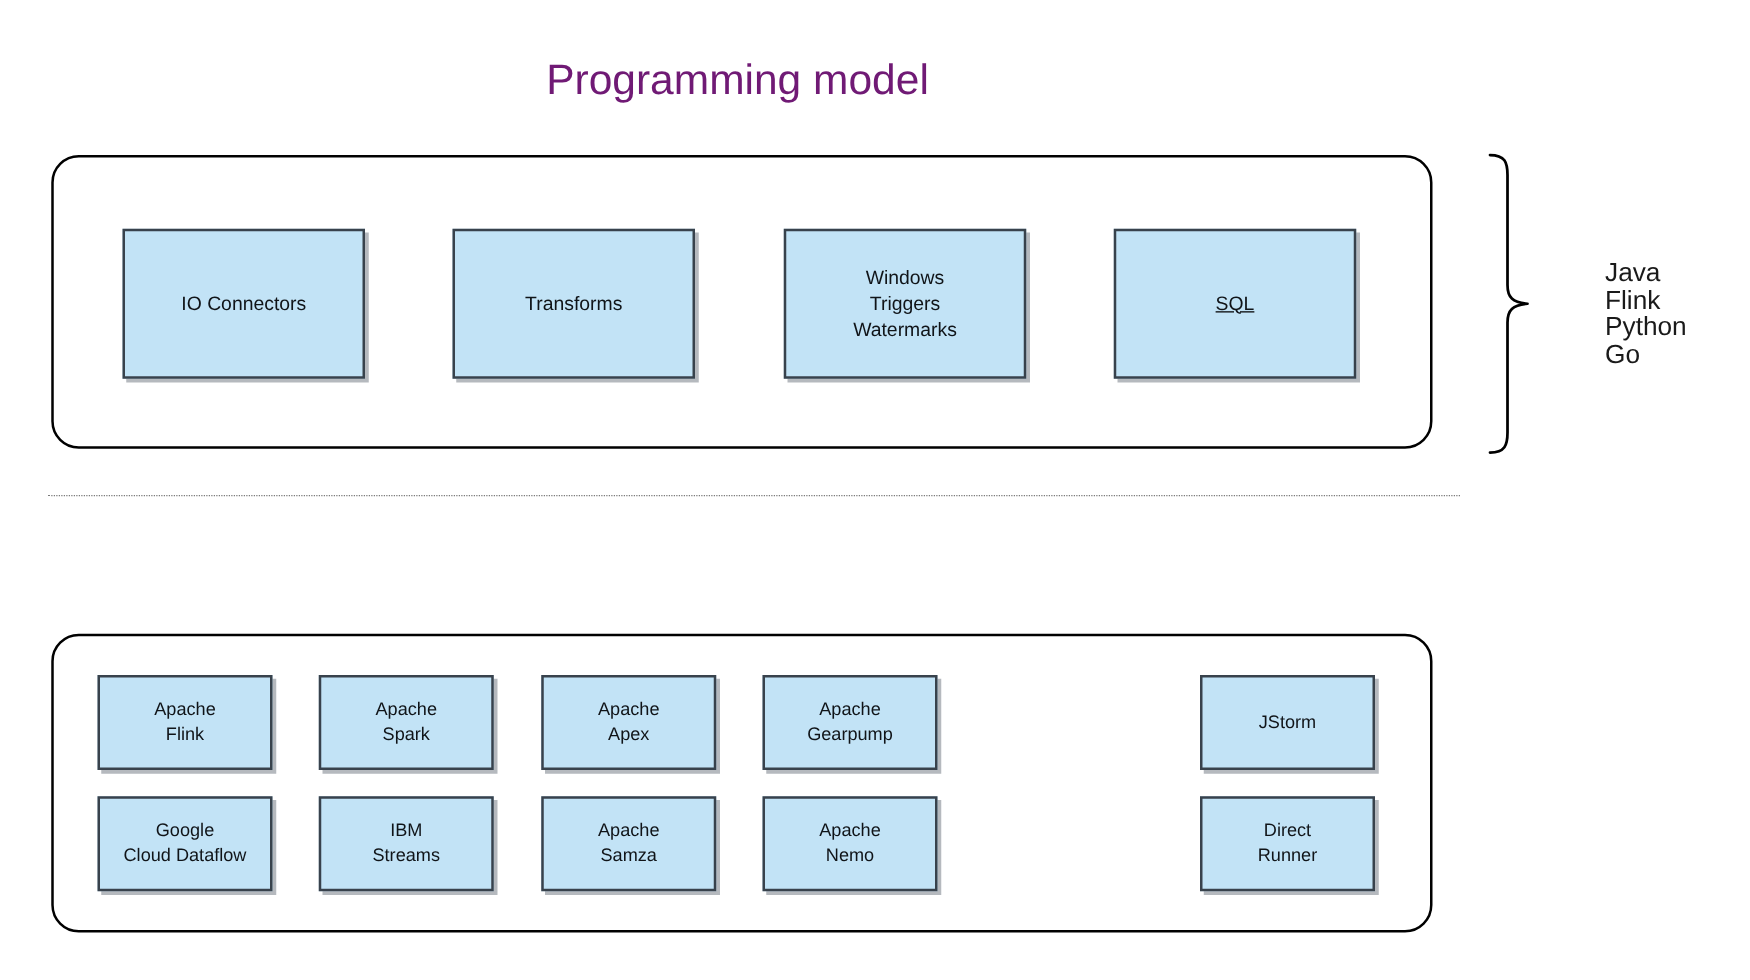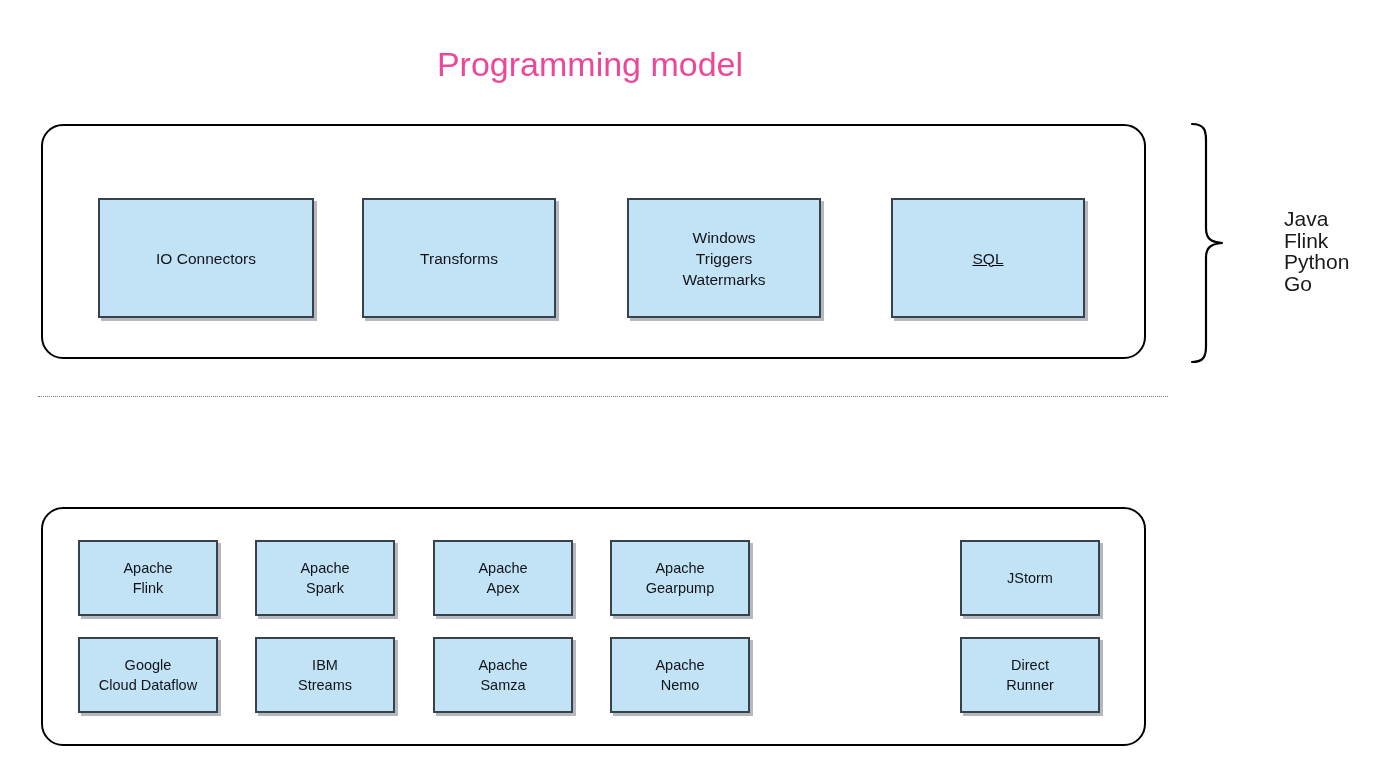--- a/index.html
+++ b/index.html
@@ -26,21 +26,21 @@
     height: 784px;
   }
 
   
   .section-title {
     position: absolute;
     text-align: center;
     font-size: 34px;
     line-height: 40px;
     font-weight: 400;
-    color: #ec4899;
+    color: #701a75;
     white-space: nowrap;
   }
   #title-programming {
     left: 0;
     top: 44px;
     width: 1180px;
   }
   #title-execution {
     left: 0;
     top: 426px;
@@ -82,23 +82,23 @@
   }
   .node .node-label {
     font-size: 15px;
     line-height: 21px;
     color: #101418;
     white-space: pre-line;
     padding: 0 4px;
   }
 
   
-  .node.pm { top: 198px; height: 120px; }
+  .node.pm { top: 183px; height: 120px; }
   .node.pm .node-label { font-size: 15.5px; }
-  #pm-0 { left: 98px;  width: 216px; }
+  #pm-0 { left: 98px;  width: 194px; }
   #pm-1 { left: 362px; width: 194px; }
   #pm-2 { left: 627px; width: 194px; }
   #pm-3 { left: 891px; width: 194px; text-decoration: underline; }
 
   
   .node.em { height: 76px; }
   .node.em .node-label { font-size: 14.5px; line-height: 20px; }
   .node.em.row0 { top: 540px; }
   .node.em.row1 { top: 637px; }
   .em.col0 { left: 78px;  width: 140px; }

